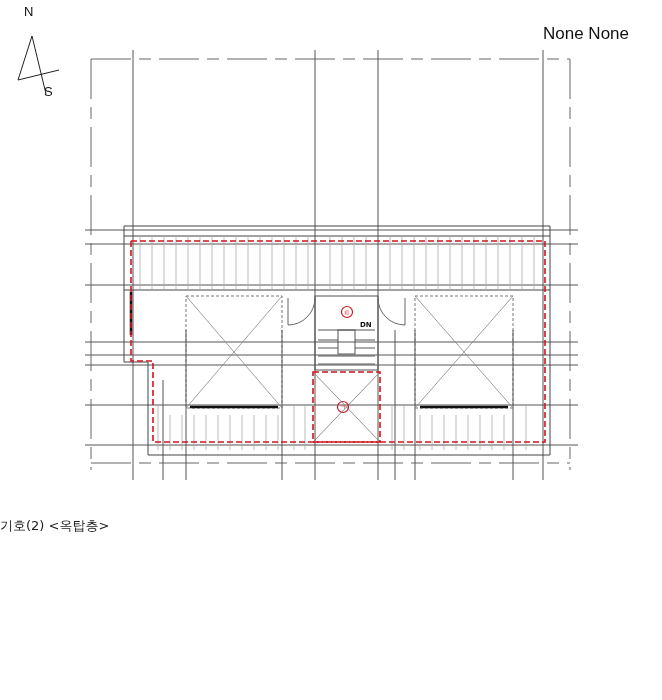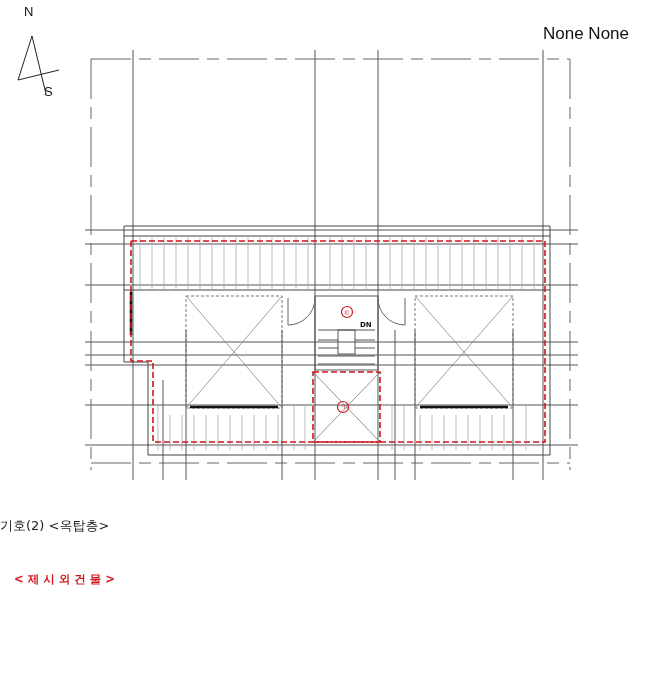--- a/index.html
+++ b/index.html
@@ -180,14 +180,13 @@
   <g>
     <circle cx="343" cy="407" r="5.5" fill="none" stroke="#d0161c" stroke-width="1.2"></circle>
     <text x="343" y="410" font-size="7" text-anchor="middle" fill="#d0161c" font-family="DejaVu Sans, sans-serif">ㄱ</text>
   </g>
   <text x="360" y="327" font-size="7" font-weight="bold" fill="#111" font-family="DejaVu Sans, sans-serif">DN</text>
 </svg>
 
 <div class="caption">기호(2) &lt;옥탑층&gt;</div>
 
 <div class="notes">
-  <div>&lt; 제 시 외 건 물 &gt;</div>
 </div>
 
 </body></html>

